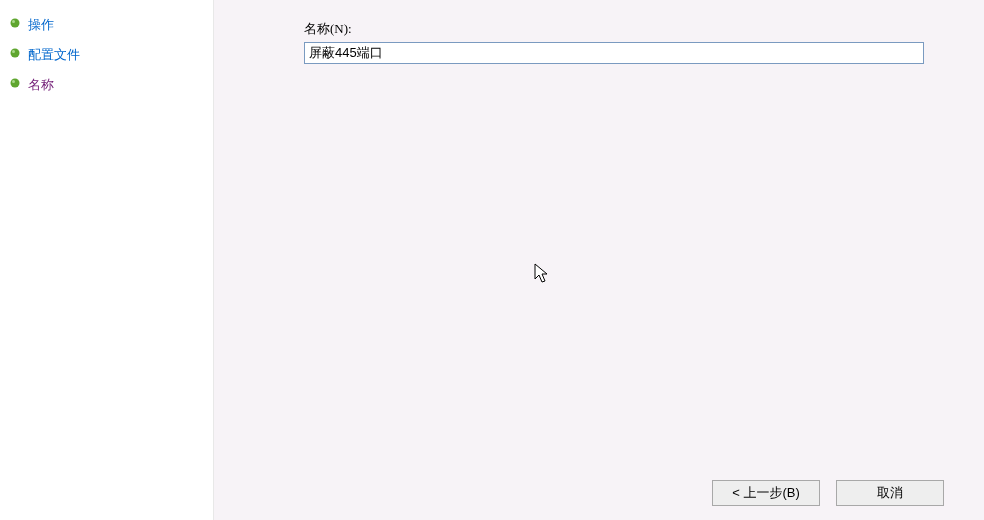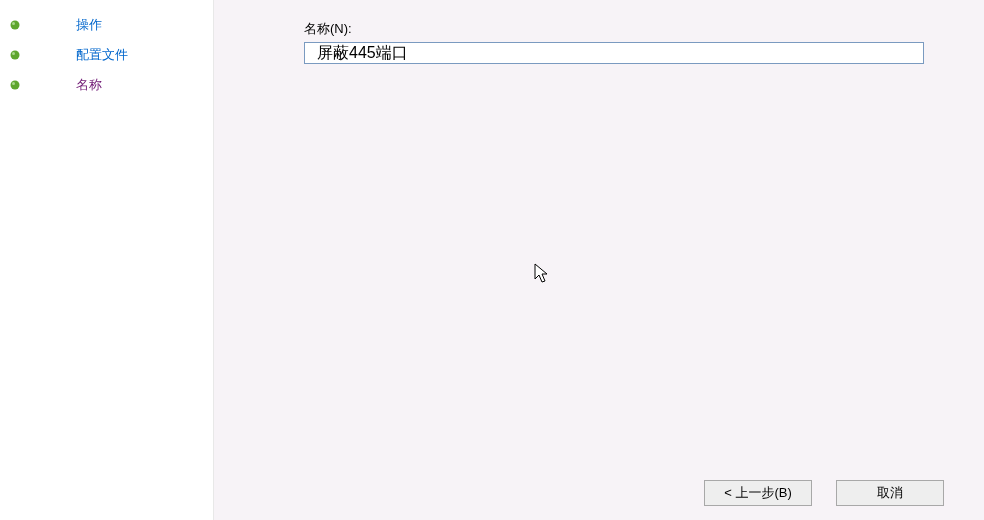--- a/index.html
+++ b/index.html
@@ -22,24 +22,22 @@
       height: 100%;
     }
     .sidebar {
       width: 215px;
       background: #ffffff;
       padding-top: 10px;
       border-right: 1px solid #e8e8e8;
     }
     .sidebar-item {
       display: flex;
-      align-items: center;
       padding: 6px 8px;
       cursor: default;
-      gap: 48px;
     }
     .sidebar-item .icon {
       width: 14px;
       height: 14px;
       margin-right: 6px;
       display: inline-flex;
       align-items: center;
       justify-content: center;
     }
     .sidebar-item.link .label {
@@ -55,48 +53,49 @@
       position: relative;
     }
     .field-group {
       margin-bottom: 18px;
     }
     .field-label {
       display: block;
       margin-bottom: 4px;
       color: #000;
       font-size: 13px;
+      font-family: Liberation Serif, serif;
     }
     .name-input {
       width: 620px;
       height: 22px;
       border: 1px solid #7a9ac0;
       background: #ffffff;
-      padding: 1px 12px;
+      padding: 1px 4px;
       font-family: "SimSun", "Microsoft YaHei", sans-serif;
-      font-size: 16px;
+      font-size: 13px;
       outline: none;
     }
     .desc-textarea {
       width: 620px;
       height: 167px;
       border: 1px solid #a0a0a0;
       background: #ffffff;
       padding: 2px 4px;
       font-family: "SimSun", "Microsoft YaHei", sans-serif;
       font-size: 13px;
       resize: none;
       outline: none;
     }
     .button-row {
       position: absolute;
       bottom: 14px;
       right: 40px;
       display: flex;
-      gap: 24px;
+      gap: 16px;
     }
     .btn {
       min-width: 108px;
       height: 26px;
       background: #eeeeee;
       border: 1px solid #a8a8a8;
       font-family: "SimSun", "Microsoft YaHei", sans-serif;
       font-size: 13px;
       cursor: pointer;
       padding: 0 10px;

